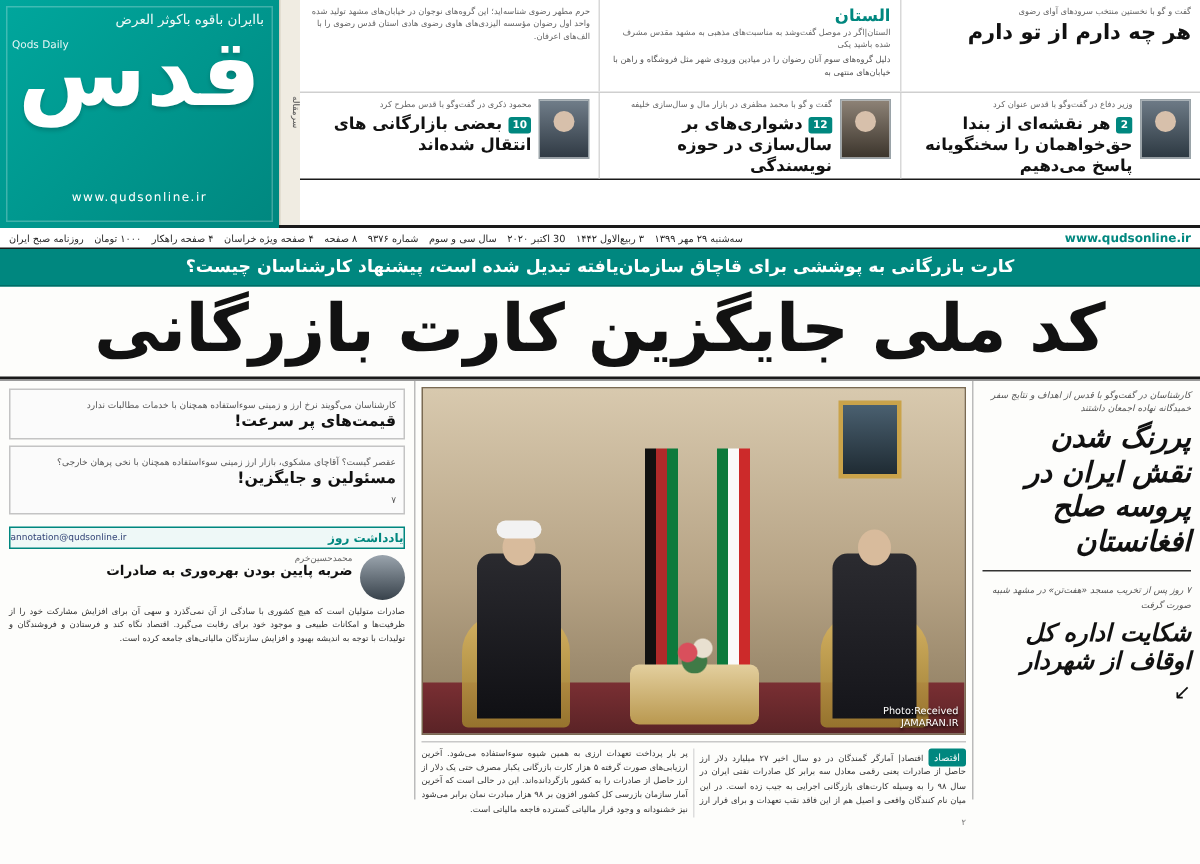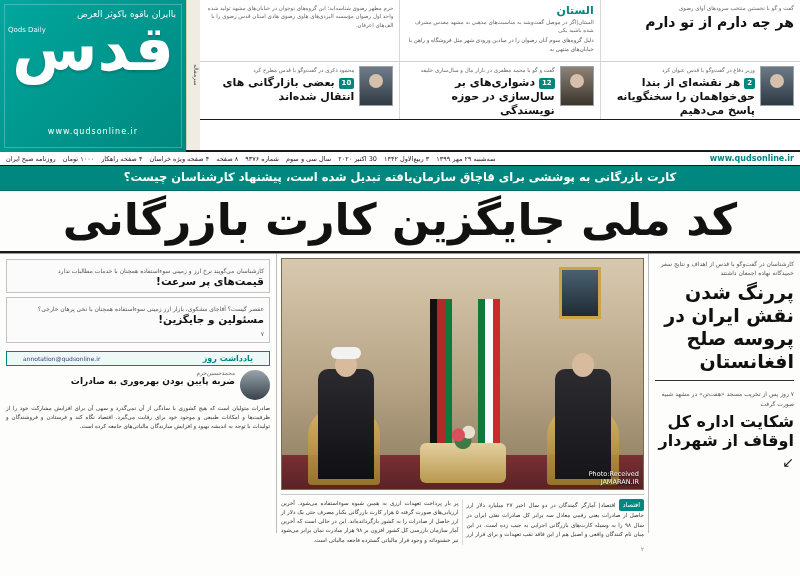--- a/index.html
+++ b/index.html
@@ -200,20 +200,21 @@
     flex-direction: row;
     height: 280px;
     border-top: 1px solid #999;
   }
   .col-right {
     flex: 0 0 152px;
     border-left: 1px solid #bbb;
     padding: 5px 6px;
     display: flex; flex-direction: column;
     gap: 4px;
+    font-style: italic;
   }
   .col-mid {
     flex: 0 0 372px;
     border-left: 1px solid #bbb;
     position: relative;
     padding: 4px;
   }
   .col-left {
     flex: 1;
     padding: 5px 6px;
@@ -313,21 +314,21 @@
   }
   .qbox .t { font-size: 10.5px; font-weight: bold; text-align: right; line-height: 1.3; color:#111; }
   .qbox .s { font-size: 6px; color:#555; text-align: right; line-height:1.5; margin-top:2px; }
 
   .teal-head { color: #00877f; }
   .ad-strip {
     margin-top: 4px;
     border: 1px solid #00877f;
     background: #eef8f7;
     display: flex; align-items: center; justify-content: space-between;
-    padding: 2px 16px;
+    padding: 2px 0;
   }
   .ad-strip .lbl { font-size: 8px; font-weight: bold; color: #00877f; }
   .ad-strip .mail { font-size: 6px; color:#347; direction: ltr; }
 
   .bottom-item { display:flex; gap:5px; align-items:flex-start; }
   .bi-thumb { width: 30px; height: 30px; border-radius: 50%; background: linear-gradient(180deg,#9aa4ad,#38424b); flex: 0 0 30px; }
   .bi-text .t { font-size: 9px; font-weight: bold; text-align: right; color: #111; line-height:1.3; }
   .bi-text .k { font-size: 5.8px; color: #666; text-align: right; }
 
   .arrow-ico { font-size: 14px; color: #111; }

